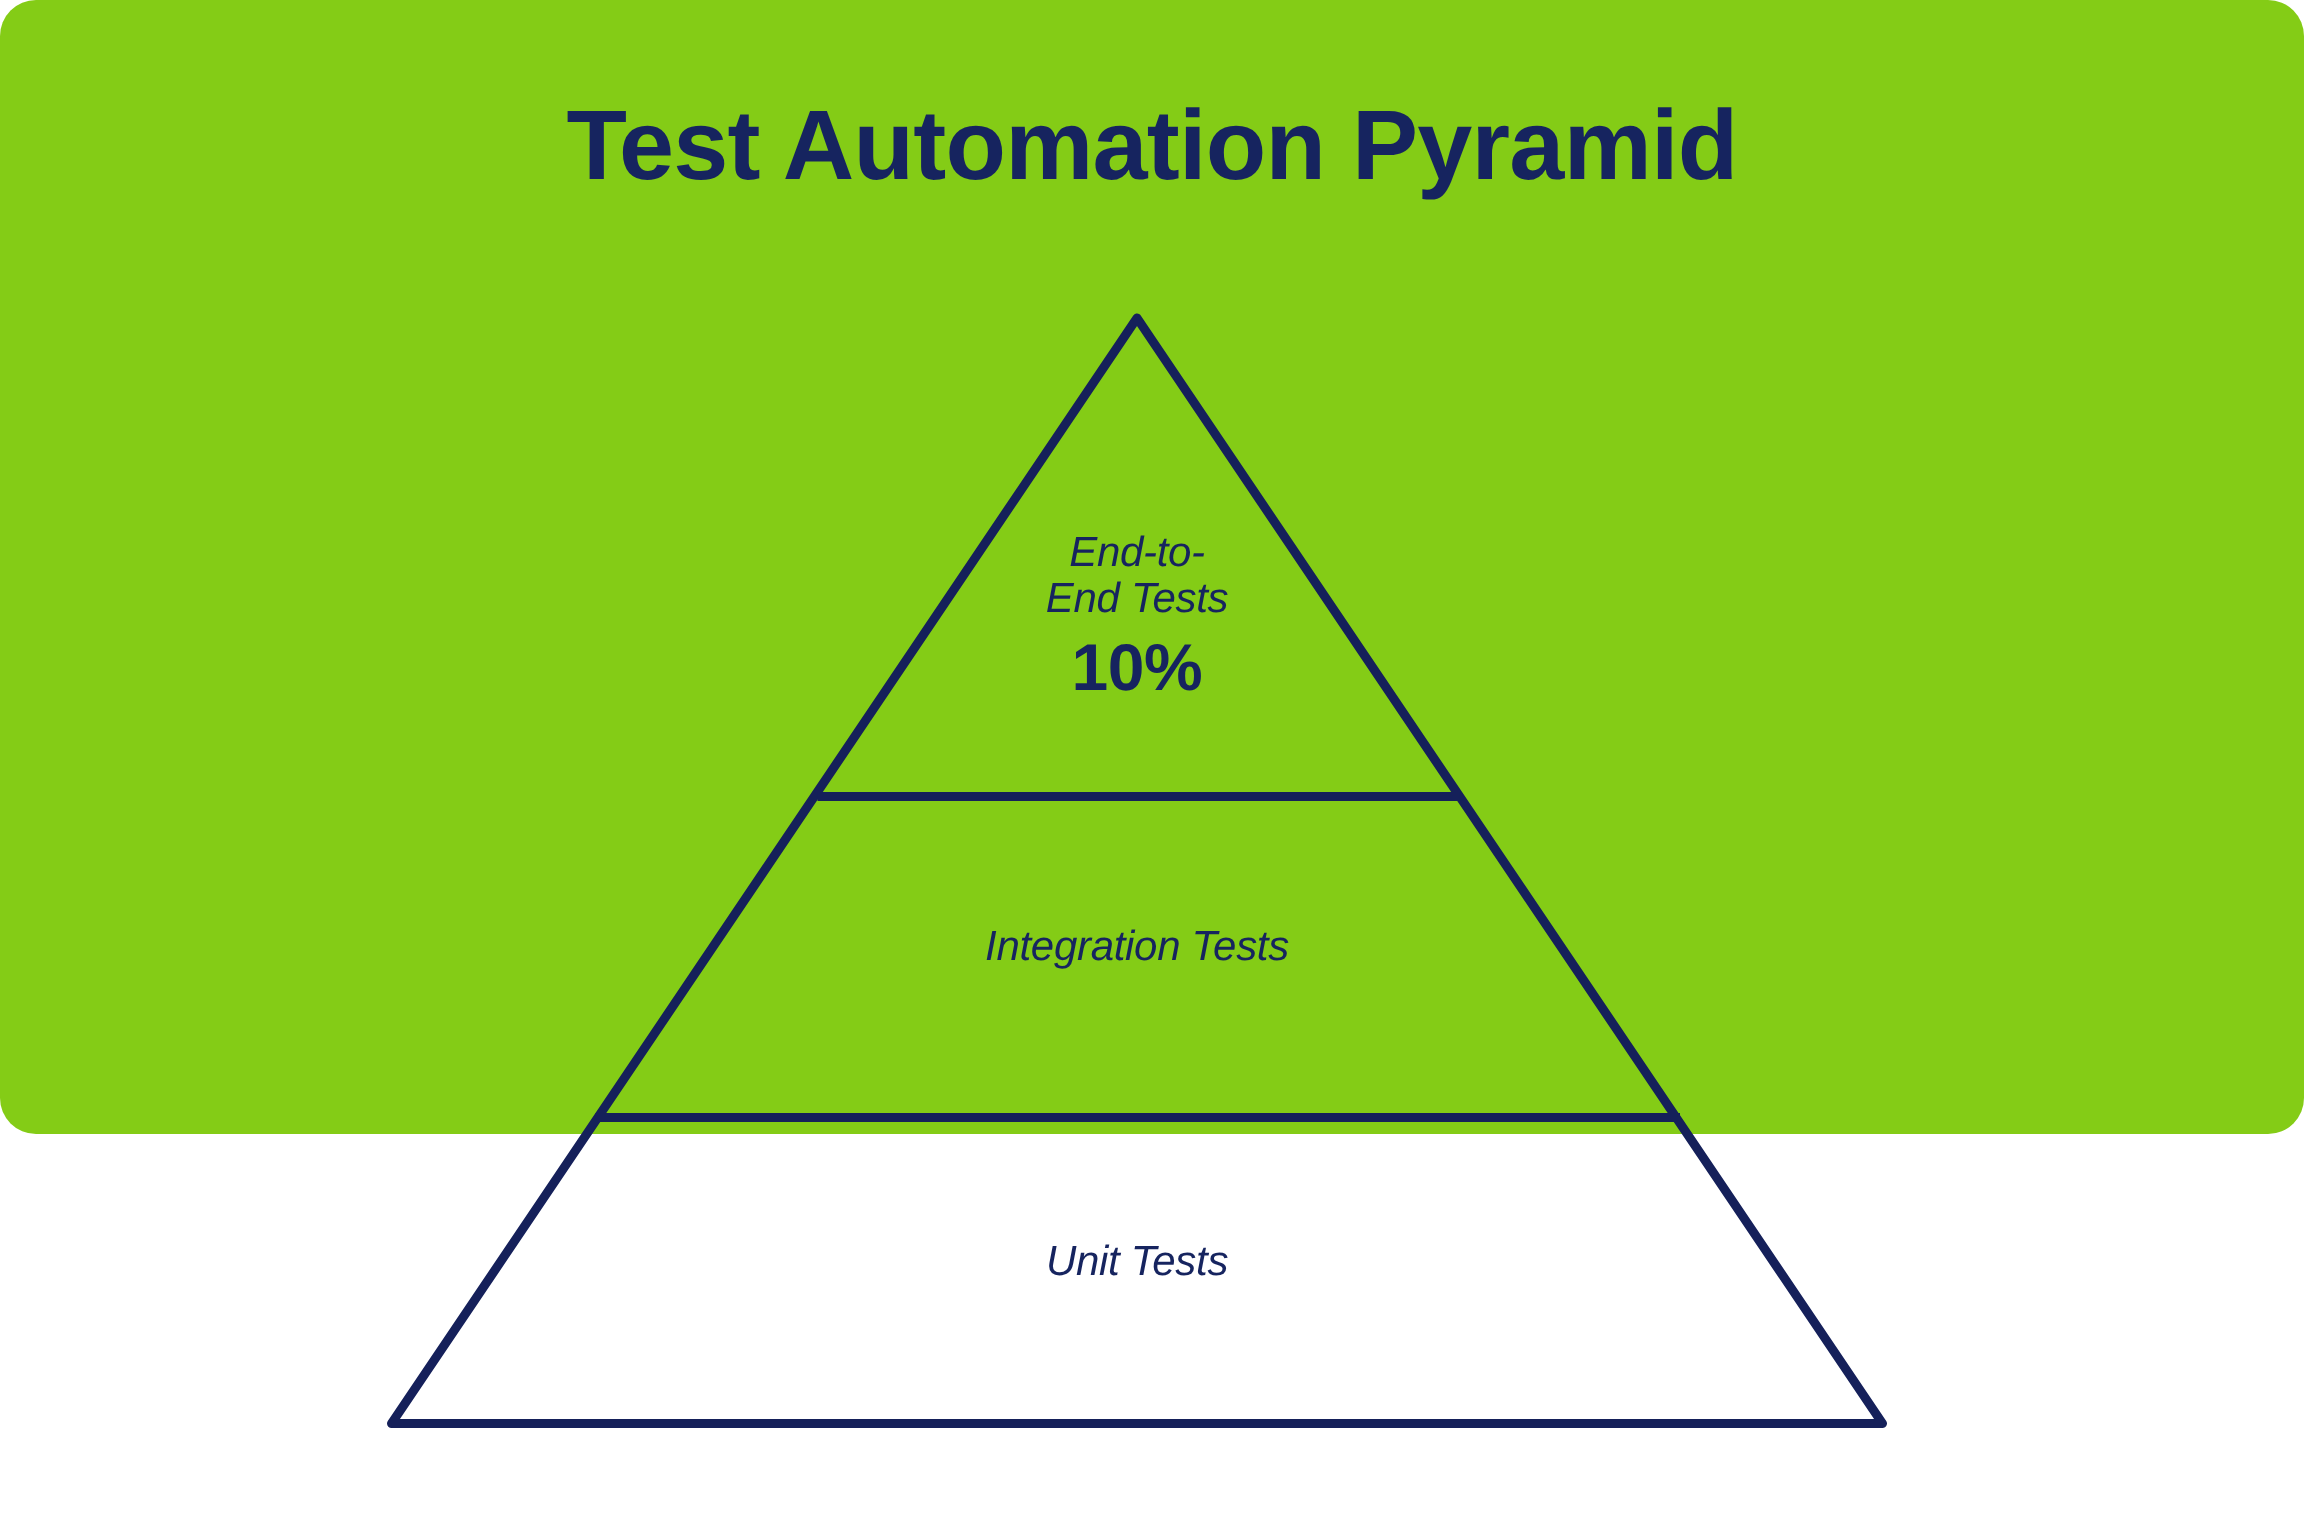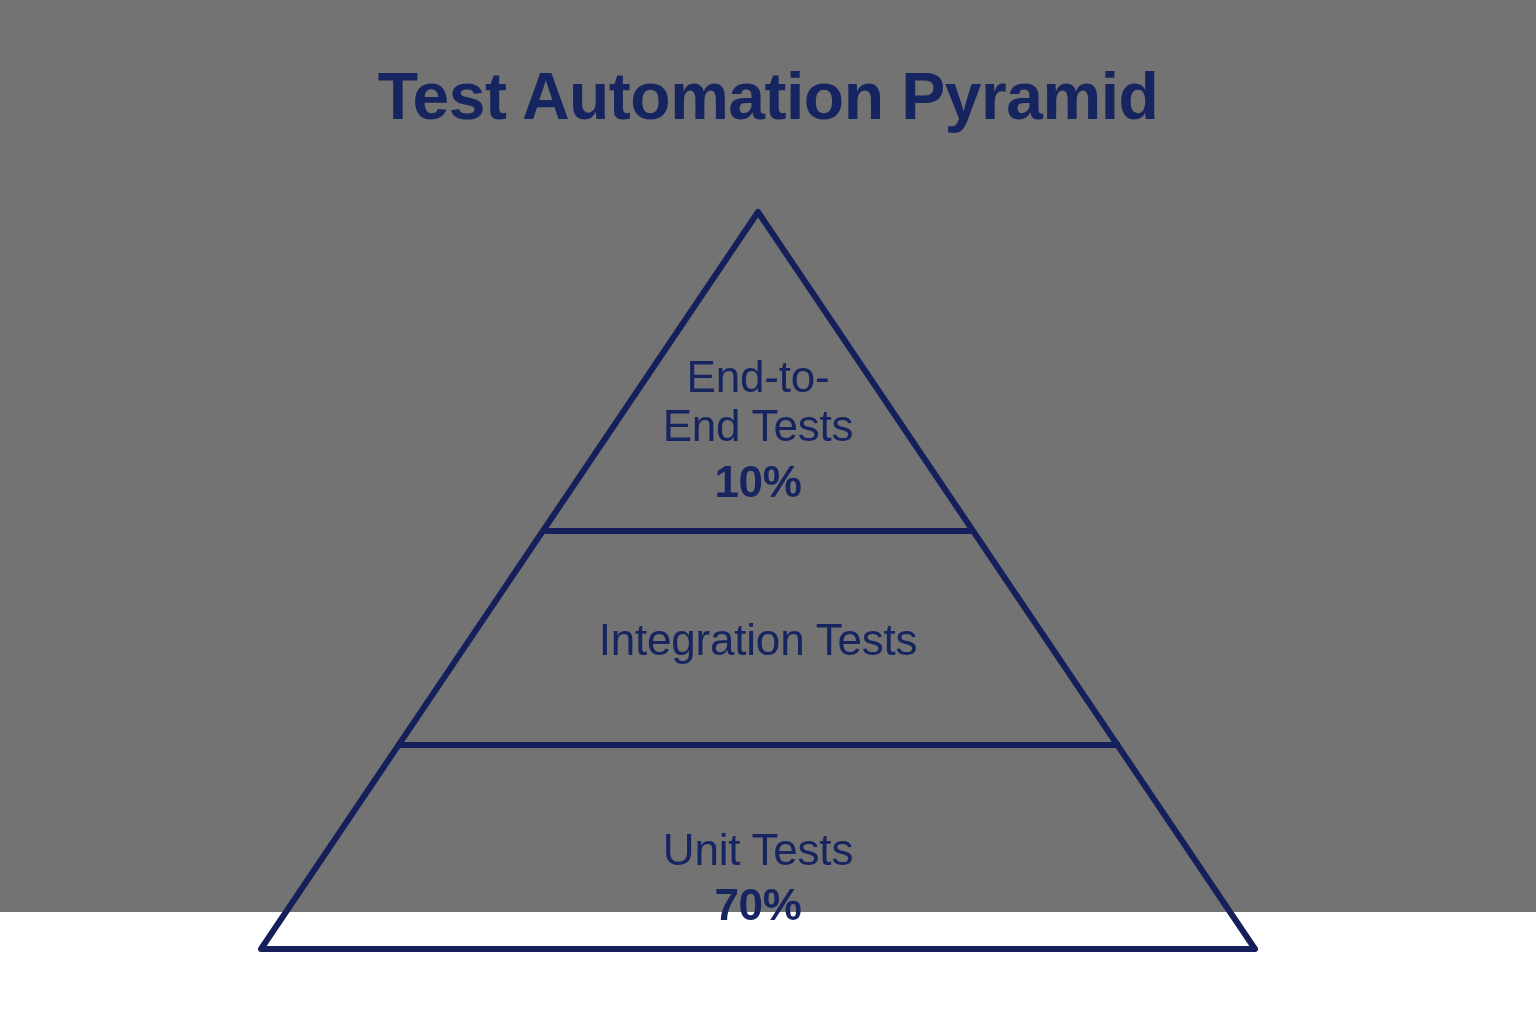--- a/index.html
+++ b/index.html
@@ -12,22 +12,23 @@
     width: 1536px;
     height: 1024px;
     overflow: hidden;
     font-family: "Liberation Sans", "DejaVu Sans", sans-serif;
     -webkit-font-smoothing: antialiased;
   }
 
   #canvas {
     position: relative;
     width: 1536px;
-    height: 912px;
-    background: #737373;
+    height: 756px;
+    background: #84cc16;
+    border-radius: 24px;
   }
 
   
   #diagram-title {
     position: absolute;
     left: 0;
     top: 62px;
     width: 1536px;
     text-align: center;
     font-size: 66px;
@@ -62,24 +63,25 @@
 
   
   .tier-text {
     position: absolute;
     text-align: center;
     color: #16245f;
     line-height: 1.12;
     user-select: none;
   }
   .tier-label {
-    font-size: 44px;
+    font-size: 28px;
     font-weight: 400;
     letter-spacing: -0.2px;
     white-space: pre-line;
+    font-style: italic;
   }
   .tier-value {
     font-size: 44px;
     font-weight: 700;
     letter-spacing: -0.3px;
     margin-top: 6px;
   }
 
   
   #tier-e2e {
@@ -122,16 +124,15 @@
 End Tests</div>
     <div class="tier-value">10%</div>
   </div>
 
   <div id="tier-integration" class="tier-text">
     <div class="tier-label">Integration Tests</div>
   </div>
 
   <div id="tier-unit" class="tier-text">
     <div class="tier-label">Unit Tests</div>
-    <div class="tier-value">70%</div>
   </div>
 
 </div>
 
 </body></html>

